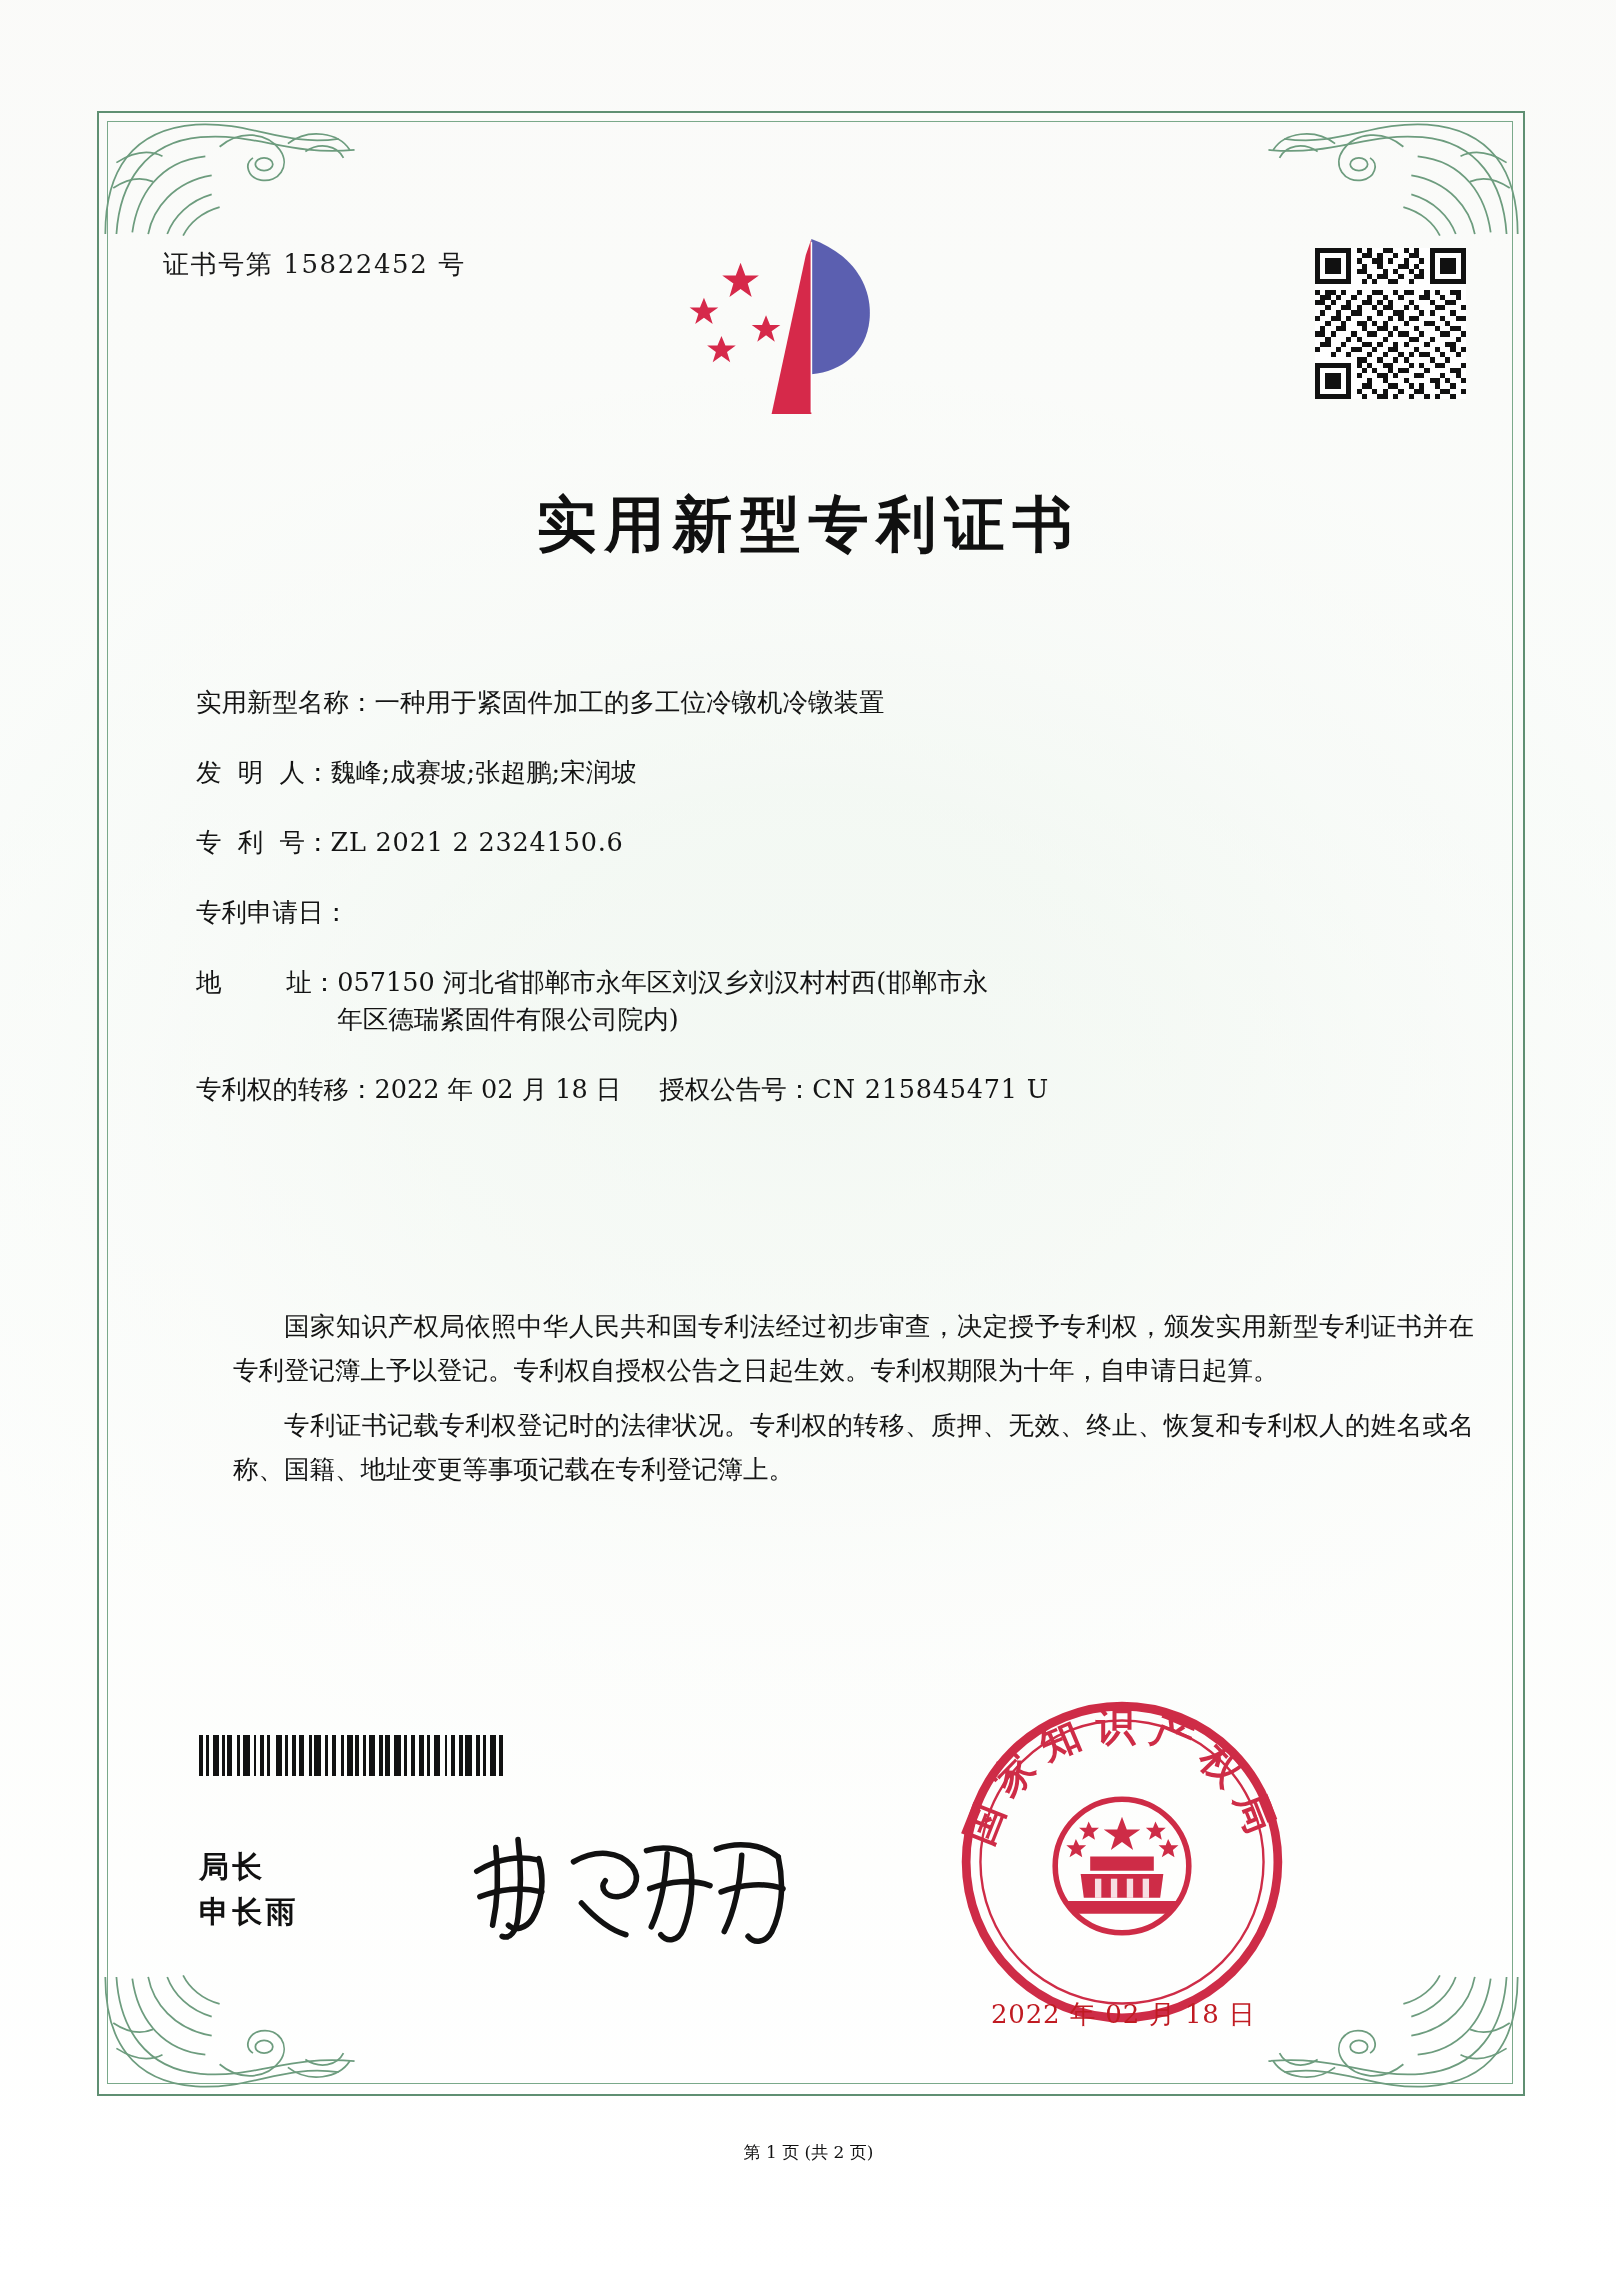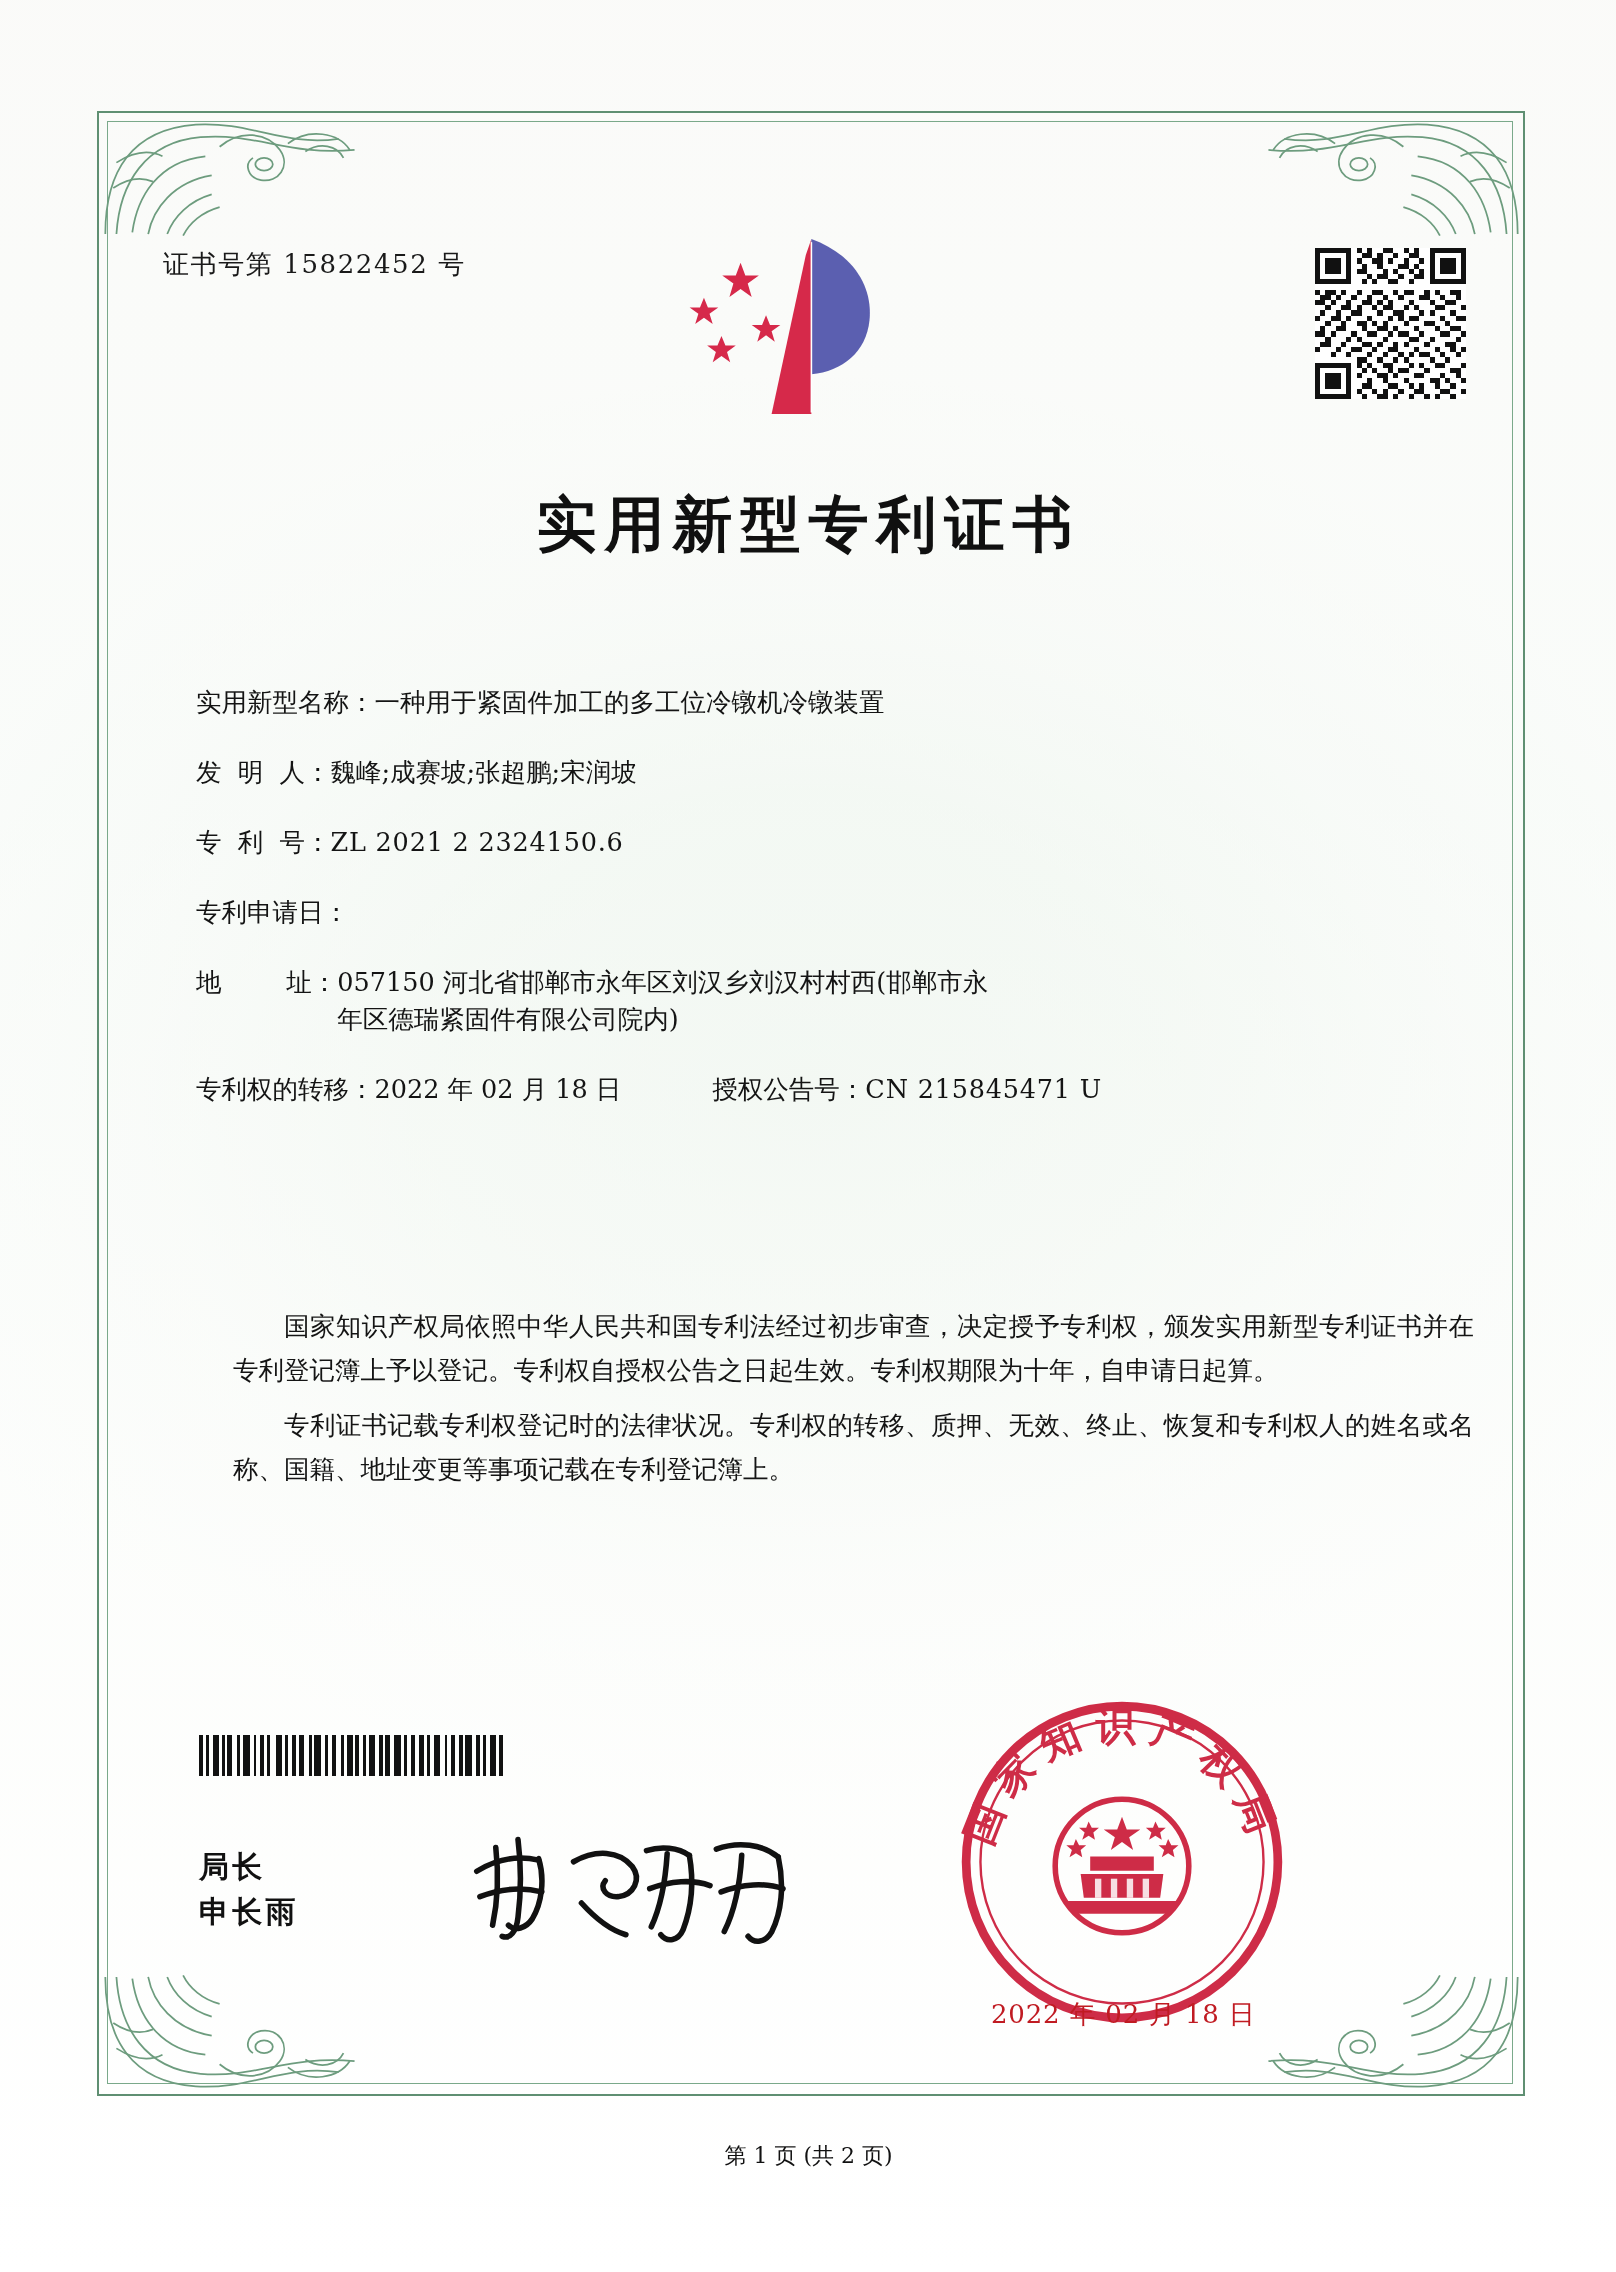--- a/index.html
+++ b/index.html
@@ -108,21 +108,21 @@
   }
   .field-label {
     flex: 0 0 auto;
     white-space: pre;
   }
   .field-value {
     flex: 1 1 auto;
     white-space: pre-wrap;
   }
   .field-row.dual { margin-bottom: 29px; }
-  .dual .group2 { margin-left: 91px; display: flex; }
+  .dual .group2 { margin-left: 38px; display: flex; }
   .field-value.mono { font-family: "DejaVu Serif", serif; letter-spacing: 0.8px; }
 
   
   .paragraphs {
     position: absolute;
     left: 196px;
     top: 1305px;
     width: 1241px;
     font-size: 25.5px;
     line-height: 1.72;
@@ -186,21 +186,21 @@
     letter-spacing: 0.8px;
     white-space: nowrap;
   }
 
   
   .page-num {
     position: absolute;
     left: 0; right: 0;
     top: 2141px;
     text-align: center;
-    font-size: 22px;
+    font-size: 17px;
     color: #111;
     font-family: "DejaVu Serif", serif;
   }
   .footer-note {
     position: absolute;
     left: 0; right: 0;
     top: 2211px;
     text-align: center;
     font-size: 25px;
     color: #111;

